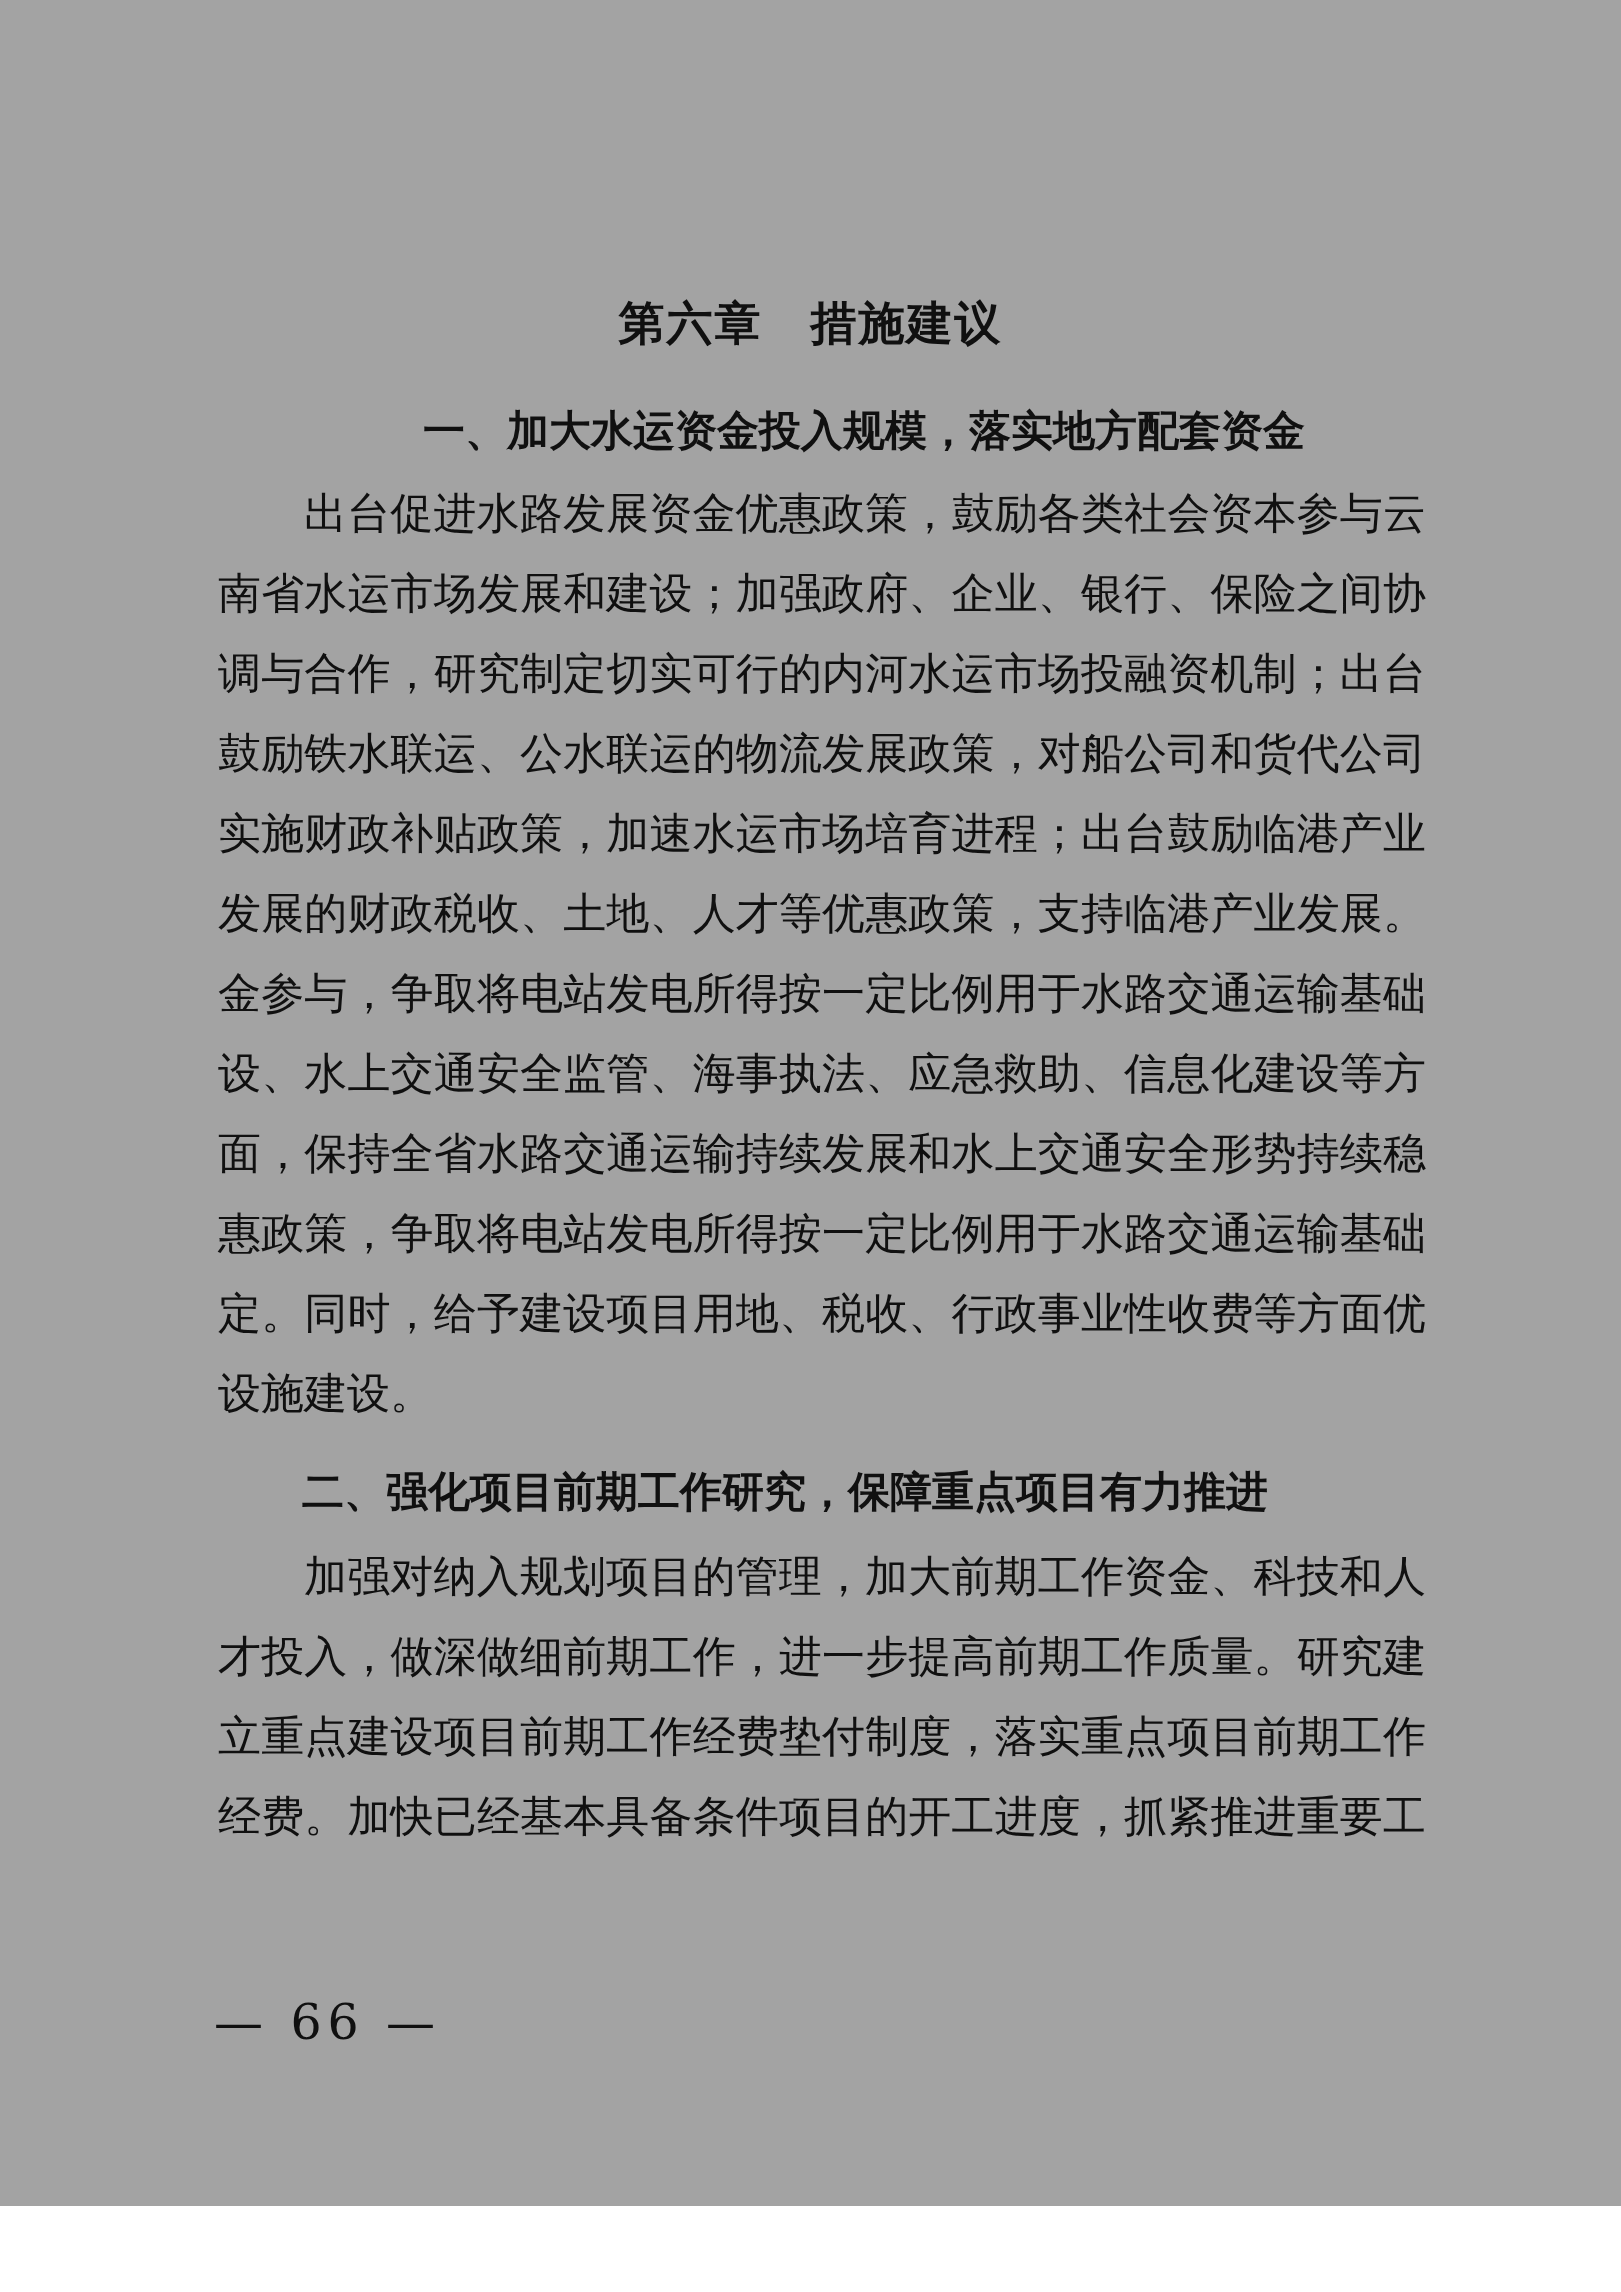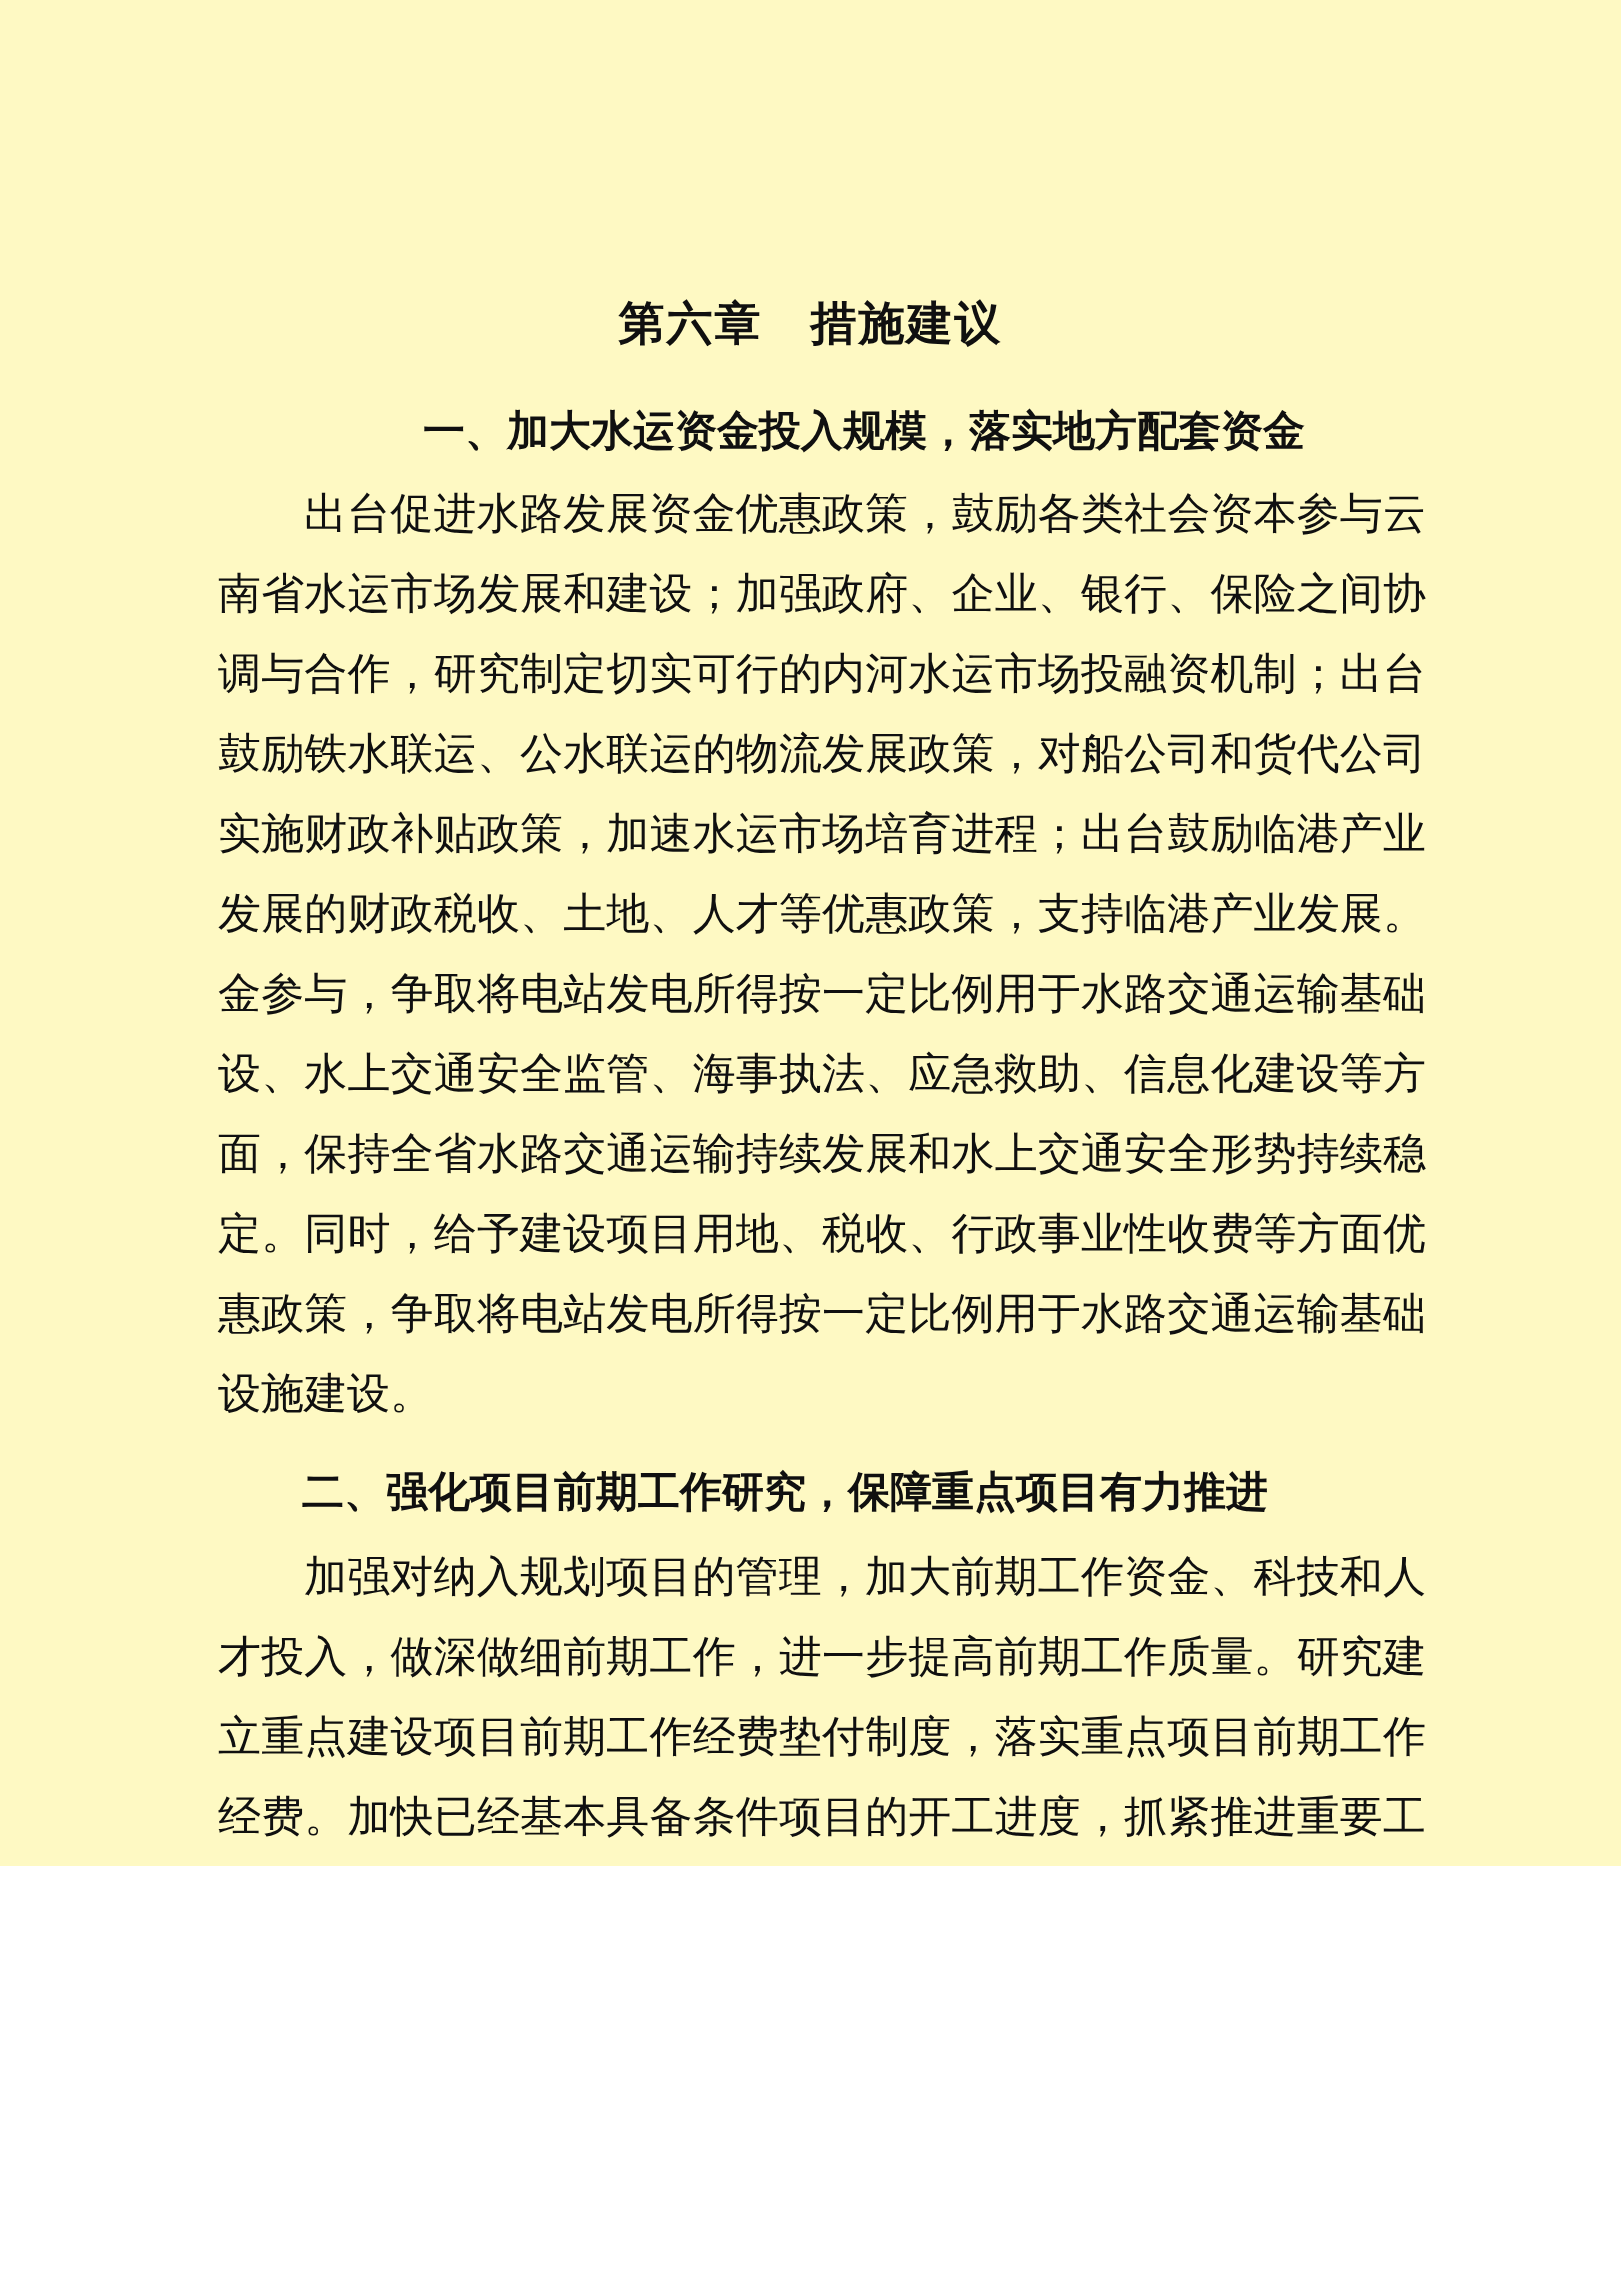--- a/index.html
+++ b/index.html
@@ -3,22 +3,22 @@
 <meta charset="utf-8">
 <style>
   html, body {
     margin: 0;
     padding: 0;
     background: #ffffff;
   }
   .page {
     position: relative;
     width: 1621px;
-    height: 1866px;
-    background: #fef9c3;
+    height: 2206px;
+    background: #a3a3a3;
     color: #101010;
     font-family: "DejaVu Serif", serif;
     overflow: hidden;
   }
   .chapter-title {
     position: absolute;
     top: 284px;
     left: 0;
     width: 1621px;
     height: 78px;
@@ -97,22 +97,22 @@
       <div class="line">调与合作，研究制定切实可行的内河水运市场投融资机制；出台</div>
       <div class="line">鼓励铁水联运、公水联运的物流发展政策，对船公司和货代公司</div>
       <div class="line">实施财政补贴政策，加速水运市场培育进程；出台鼓励临港产业</div>
       <div class="line">发展的财政税收、土地、人才等优惠政策，支持临港产业发展。</div>
     </div>
 
     <div>
       <div class="line">金参与，争取将电站发电所得按一定比例用于水路交通运输基础</div>
       <div class="line">设、水上交通安全监管、海事执法、应急救助、信息化建设等方</div>
       <div class="line">面，保持全省水路交通运输持续发展和水上交通安全形势持续稳</div>
+      <div class="line">惠政策，争取将电站发电所得按一定比例用于水路交通运输基础</div>
       <div class="line">定。同时，给予建设项目用地、税收、行政事业性收费等方面优</div>
-      <div class="line">惠政策，争取将电站发电所得按一定比例用于水路交通运输基础</div>
       <div class="line no-just">设施建设。</div>
     </div>
 
     <div id="heading2" class="sec-heading">二、强化项目前期工作研究，保障重点项目有力推进</div>
 
     <div>
       <div class="line indent">加强对纳入规划项目的管理，加大前期工作资金、科技和人</div>
       <div class="line">才投入，做深做细前期工作，进一步提高前期工作质量。研究建</div>
       <div class="line">立重点建设项目前期工作经费垫付制度，落实重点项目前期工作</div>
       <div class="line">经费。加快已经基本具备条件项目的开工进度，抓紧推进重要工</div>

